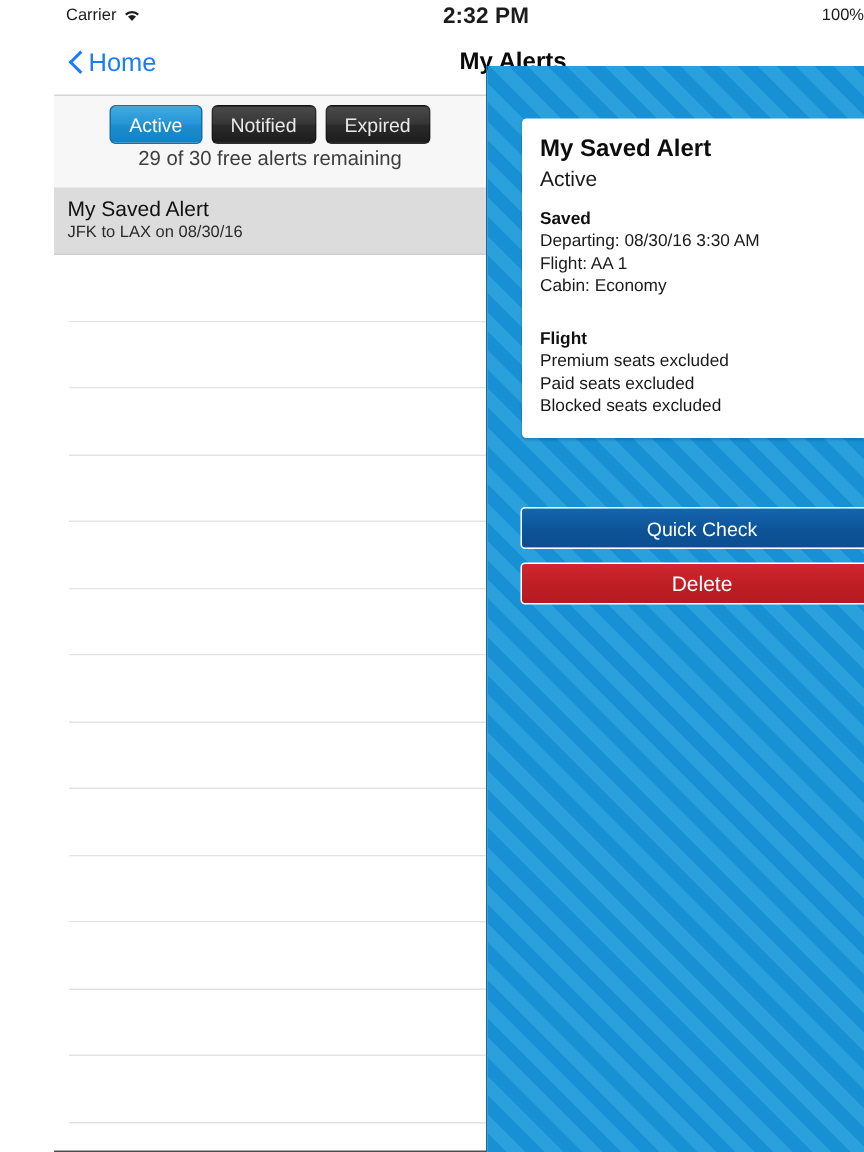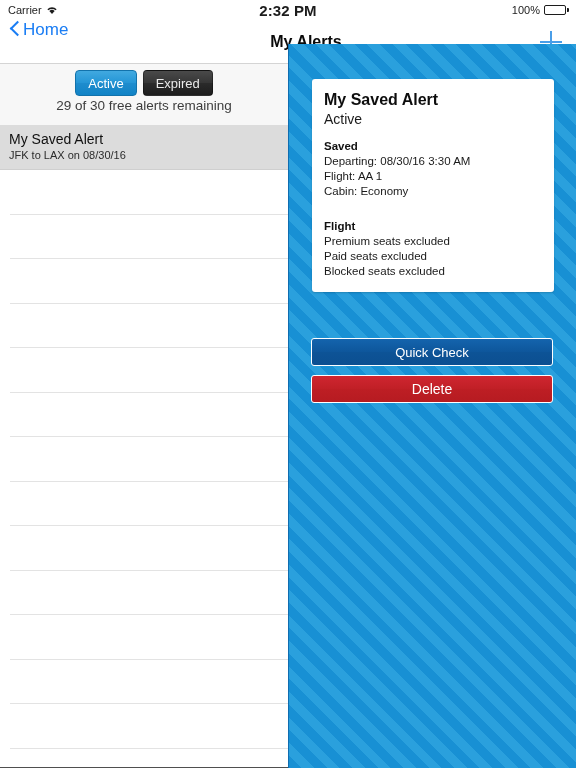--- a/index.html
+++ b/index.html
@@ -6,20 +6,21 @@
   html, body {
     width: 576px; height: 768px;
     font-family: "Liberation Sans", sans-serif;
     background: #ffffff;
     overflow: hidden;
   }
   #app {
     position: relative;
     width: 532px; height: 768px;
     background: #fef9c3;
+    margin-left: 36px;
   }
 
   
   .status-bar {
     position: absolute; top: 0; left: 0;
     width: 576px; height: 20px;
     background: #ffffff;
     display: flex; align-items: center;
     font-size: 11px; color: #1c1c1c;
   }
@@ -54,21 +55,21 @@
 
   
   .nav-bar {
     position: absolute; top: 20px; left: 0;
     width: 576px; height: 44px;
     background: #ffffff;
     border-bottom: 1px solid #d4d4d4;
   }
   .nav-back {
     position: absolute; left: 10px; top: 0; height: 43px;
-    display: flex; align-items: flex-start; gap: 3px;
+    display: flex; align-items: center; gap: 3px;
     color: #1a7df4; font-size: 17px; cursor: pointer;
   }
   .chev {
     display: inline-block; width: 10px; height: 17px; position: relative;
   }
   .chev::before {
     content: ""; position: absolute; left: 2px; top: 3px;
     width: 9px; height: 9px;
     border-left: 2.6px solid #1a7df4; border-bottom: 2.6px solid #1a7df4;
     transform: rotate(45deg);
@@ -242,20 +243,23 @@
   </div>
 
   <div class="left-pane">
 
     <div class="filter-area">
       <div class="seg-row">
         <div class="seg-btn active">
           <span>Active</span>
         </div>
         <div class="seg-btn inactive">
+          <span>Notified</span>
+        </div>
+        <div class="seg-btn inactive">
           <span>Expired</span>
         </div>
       </div>
       <div class="alerts-remaining">29 of 30 free alerts remaining</div>
     </div>
 
     <div class="alert-row-selected">
       <div class="row-title">My Saved Alert</div>
       <div class="row-sub">JFK to LAX on 08/30/16</div>
     </div>

